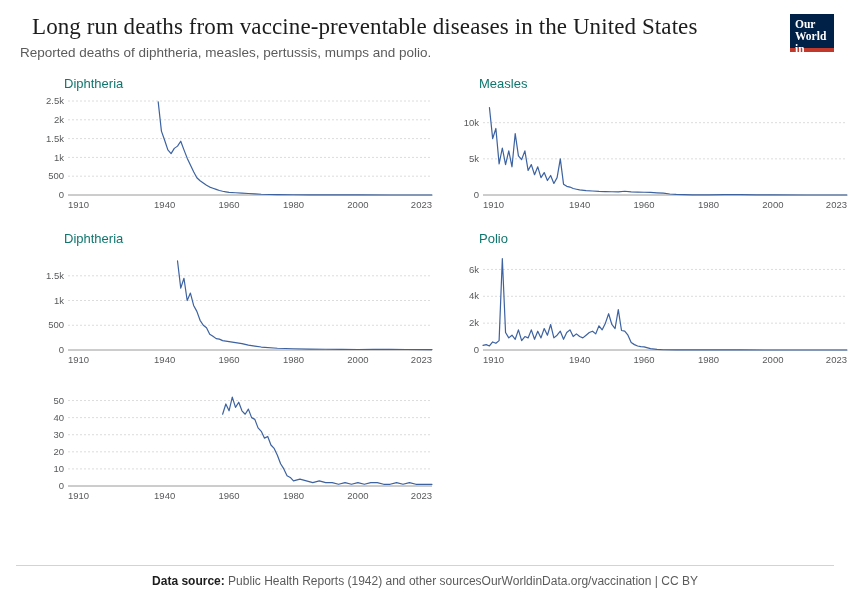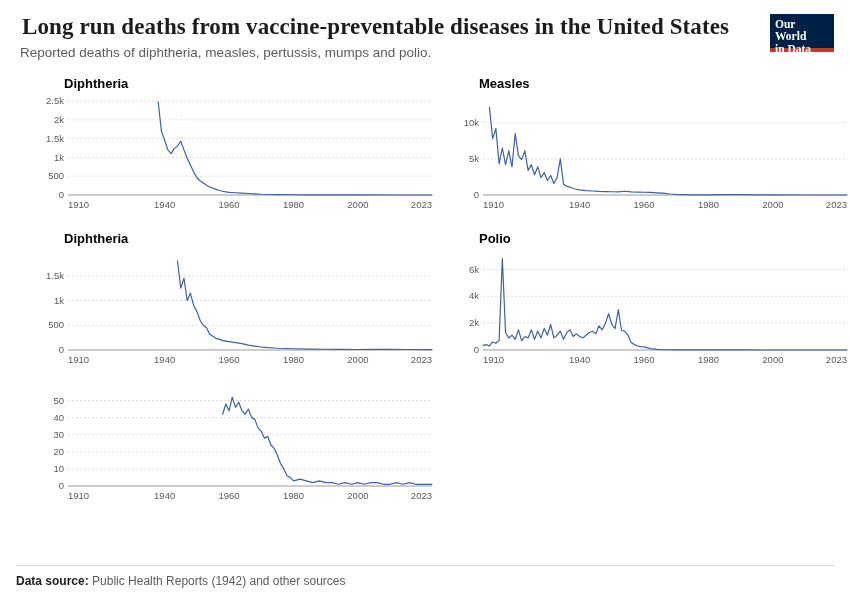--- a/index.html
+++ b/index.html
@@ -22,37 +22,37 @@
     box-sizing: border-box;
     padding: 14px 16px 0 16px;
   }
   
   .header {
     position: relative;
   }
   .title {
     font-family: "Liberation Serif", serif;
     font-size: 23px;
-    font-weight: 700;
+    font-weight: 400;
     color: #1d1d1d;
     line-height: 1.15;
-    margin: 0 0 4px 6px;
+    margin: 0 0 4px 16px;
     letter-spacing: 0.1px;
   }
   .subtitle {
     font-size: 13.5px;
     color: #5b5b5b;
     margin: 4px;
     line-height: 1.3;
   }
   .owid-logo {
     position: absolute;
     right: 0;
     top: 0;
-    width: 64px;
+    width: 44px;
     height: 38px;
     background: #002147;
     color: #ffffff;
     font-family: "Liberation Serif", serif;
     font-weight: 700;
     font-size: 11.5px;
     line-height: 1.08;
     padding: 4px 5px 0 5px;
     box-sizing: border-box;
     border-bottom: 4px solid #c0392b;
@@ -64,22 +64,22 @@
     margin-top: 14px;
     width: 818px;
     height: 470px;
   }
   .panel {
     position: absolute;
     box-sizing: border-box;
   }
   .panel-title {
     font-size: 13px;
-    font-weight: 700;
-    color: #000000;
+    font-weight: 400;
+    color: #0f766e;
     margin: 0 0 4px 26px;
   }
   .plot {
     position: relative;
     width: 100%;
     height: 118px;
   }
   .plot svg { display: block; }
   .axis-label {
     font-size: 9.5px;
@@ -110,21 +110,21 @@
   #panel-mumps      { left: 22px;  top: 310px; width: 400px; }
   
   .footer {
     position: absolute;
     left: 16px;
     right: 16px;
     bottom: 12px;
     border-top: 1px solid #d3d3d3;
     padding-top: 8px;
     display: flex;
-    justify-content: space-between;
+    justify-content: center;
     align-items: baseline;
     font-size: 12px;
     color: #5b5b5b;
   }
   .footer .src-label {
     font-weight: 700;
     color: #1d1d1d;
   }
   .footer-right { color: #5b5b5b; }
 </style>
@@ -264,15 +264,16 @@
         </div>
     </div>
 
   </div>
 
   <div class="footer">
     <div>
       <span class="src-label">Data source:</span>
       <span>Public Health Reports (1942) and other sources</span>
     </div>
+    <div class="footer-right">OurWorldinData.org/vaccination | CC BY</div>
   </div>
 
 </div>
 
 </body></html>

